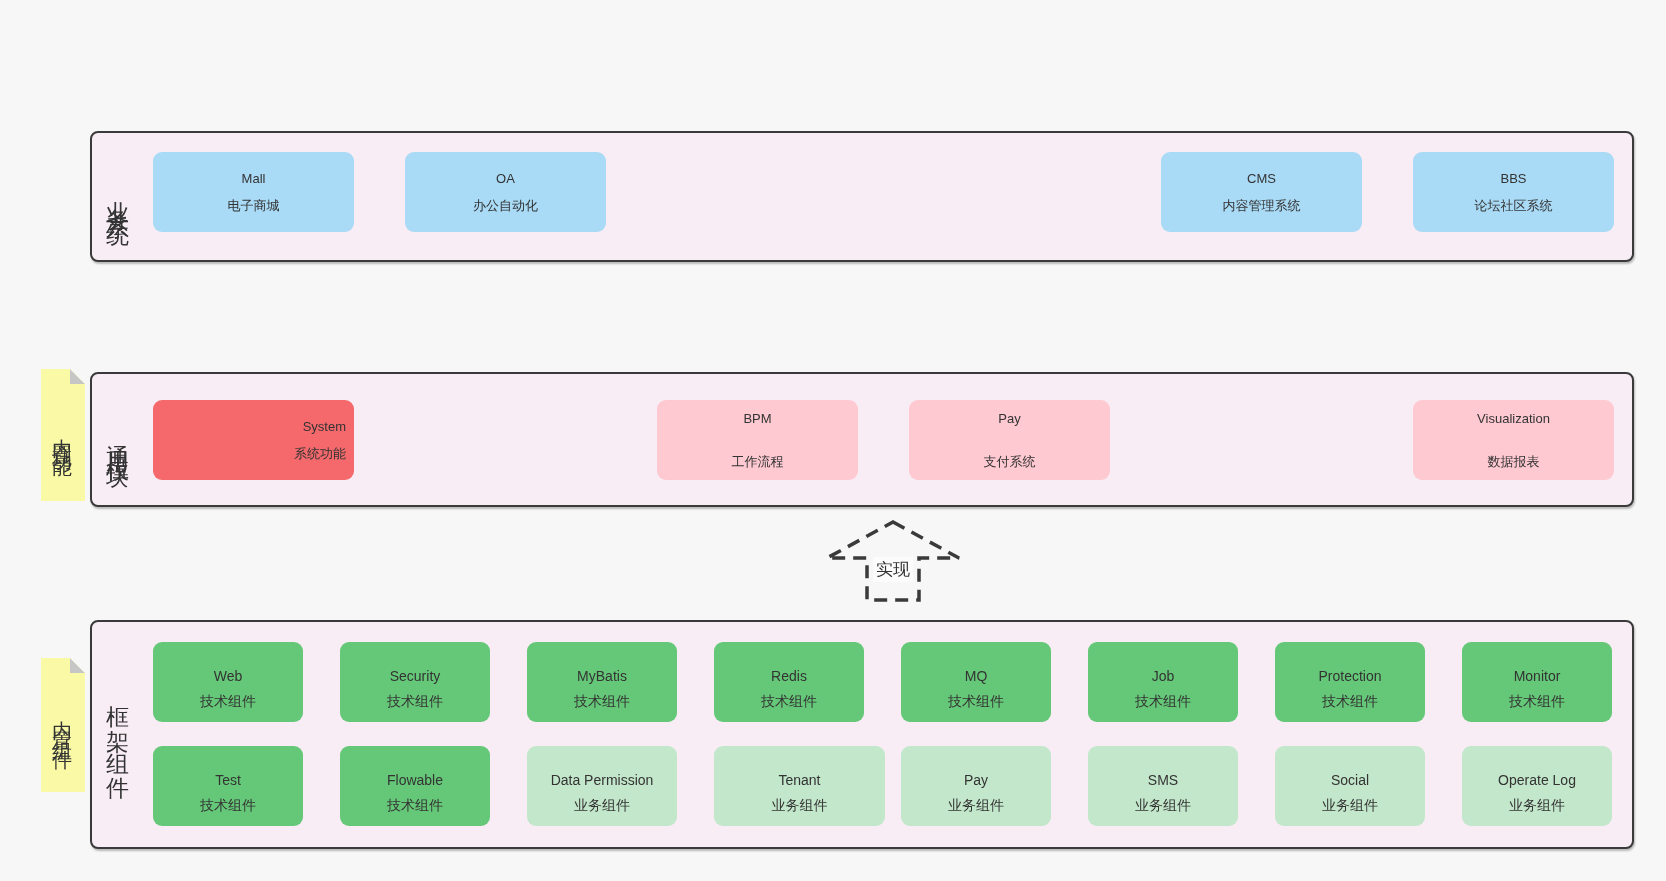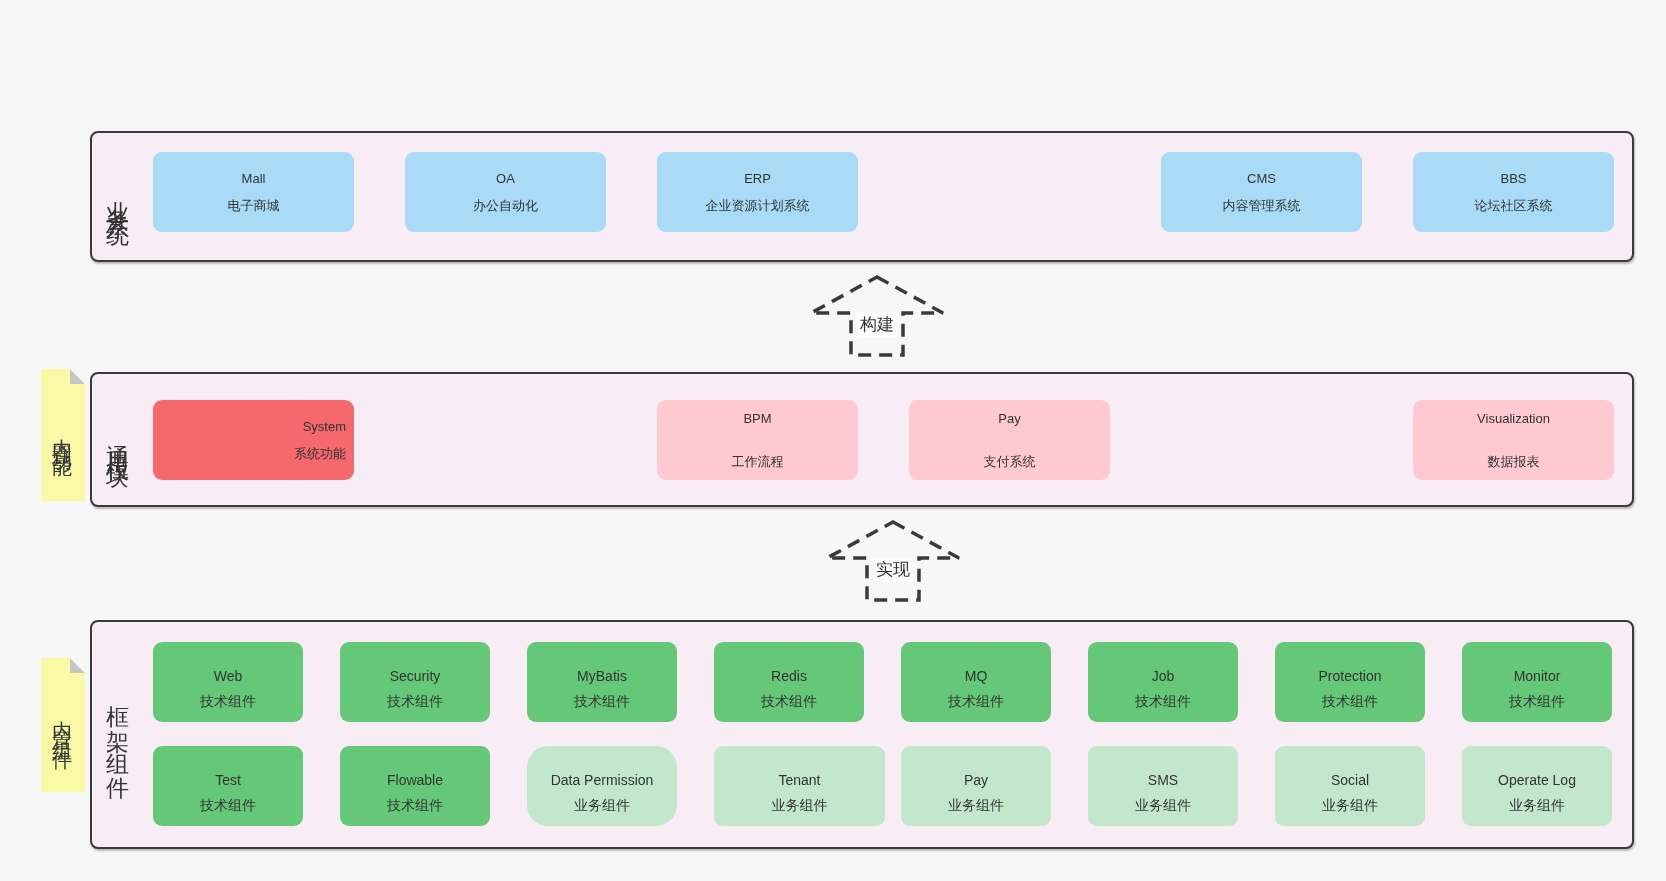--- a/index.html
+++ b/index.html
@@ -49,40 +49,30 @@
     <div class="band-label ls-band1">业务系统</div>
 
     <div class="box blue" style="left:61px;top:19px;width:201px;height:80px;">
       <div class="en">Mall</div>
       <div class="cn">电子商城</div>
     </div>
     <div class="box blue" style="left:313px;top:19px;width:201px;height:80px;">
       <div class="en">OA</div>
       <div class="cn">办公自动化</div>
     </div>
-    <div class="box blue" style="left:565px;top:19px;width:201px;height:80px;">
-      <div class="en">ERP</div>
-      <div class="cn">企业资源计划系统</div>
-    </div>
     <div class="box blue" style="left:1069px;top:19px;width:201px;height:80px;">
       <div class="en">CMS</div>
       <div class="cn">内容管理系统</div>
     </div>
     <div class="box blue" style="left:1321px;top:19px;width:201px;height:80px;">
       <div class="en">BBS</div>
       <div class="cn">论坛社区系统</div>
     </div>
   </div>
 
-  <div class="arrow" style="left:807px;top:274px;">
-    <svg viewBox="0 0 140 84">
-      <polygon points="70,3 136,39 96,39 96,81 44,81 44,39 4,39" fill="none" stroke="#3a3a3a" stroke-width="3.5" stroke-dasharray="13 8" stroke-linejoin="miter"></polygon>
-    </svg>
-    <div class="alabel">构建</div>
-  </div>
 
   <div class="sticky" style="left:41px;top:369px;width:44px;height:132px;">
     <div class="fold"></div>
     <div class="vtext ls-sticky1">内置功能</div>
   </div>
 
   <div class="band" style="left:90px;top:372px;width:1540px;height:131px;">
     <div class="band-label ls-band1">通用模块</div>
 
     <div class="box red" style="left:61px;top:26px;width:201px;height:80px;">
@@ -152,21 +142,21 @@
     </div>
 
     <div class="box green small" style="left:61px;top:124px;width:150px;height:80px;">
       <div class="en">Test</div>
       <div class="cn">技术组件</div>
     </div>
     <div class="box green small" style="left:248px;top:124px;width:150px;height:80px;">
       <div class="en">Flowable</div>
       <div class="cn">技术组件</div>
     </div>
-    <div class="box lightgreen small" style="left:435px;top:124px;width:150px;height:80px;border-radius:21px;">
+    <div class="box lightgreen small" style="left:435px;top:124px;width:150px;height:80px;">
       <div class="en">Data Permission</div>
       <div class="cn">业务组件</div>
     </div>
     <div class="box lightgreen small" style="left:622px;top:124px;width:171px;height:80px;">
       <div class="en">Tenant</div>
       <div class="cn">业务组件</div>
     </div>
     <div class="box lightgreen small" style="left:809px;top:124px;width:150px;height:80px;">
       <div class="en">Pay</div>
       <div class="cn">业务组件</div>

